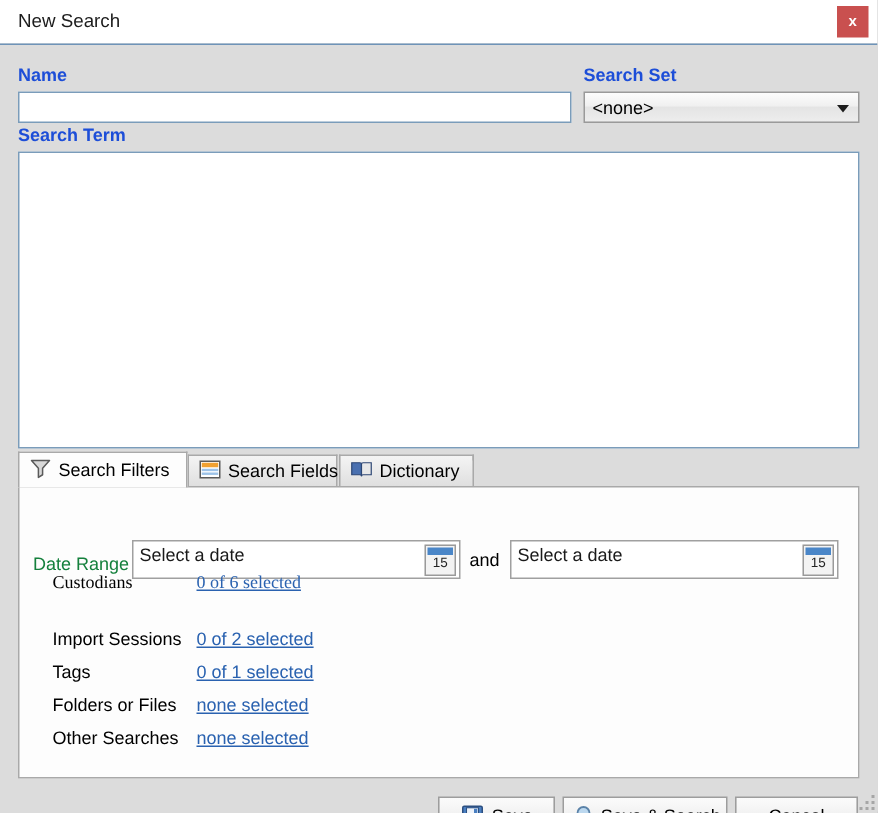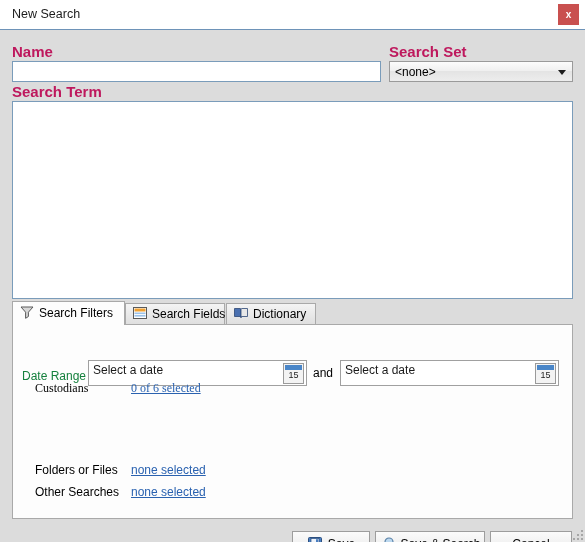--- a/index.html
+++ b/index.html
@@ -76,22 +76,22 @@
     position: absolute;
     left: 0; top: 0;
     width: 585px;
     height: 1px;
     background: #6e93b8;
   }
 
   .field-label {
     position: absolute;
     font-weight: bold;
-    font-size: 15px;
-    color: #be185d;
+    font-size: 12px;
+    color: #1d4ed8;
     white-space: nowrap;
   }
 
   #name-label   { left: 12px;  top: 14px; }
   #searchset-label { left: 389px; top: 14px; text-align: center; }
   #searchterm-label { left: 12px; top: 54px; }
 
   .text-input {
     position: absolute;
     box-sizing: border-box;
@@ -439,20 +439,28 @@
         <span class="date-text">Select a date</span>
         <button class="cal-button">
           <span class="cal-top"></span>
           <span class="cal-num">15</span>
         </button>
       </div>
 
       <div class="filter-row" id="row-custodians">
         <span class="filter-name">Custodians</span>
         <span class="filter-link">0 of 6 selected</span>
+      </div>
+      <div class="filter-row" id="row-import-sessions">
+        <span class="filter-name">Import Sessions</span>
+        <span class="filter-link">0 of 2 selected</span>
+      </div>
+      <div class="filter-row" id="row-tags">
+        <span class="filter-name">Tags</span>
+        <span class="filter-link">0 of 1 selected</span>
       </div>
       <div class="filter-row" id="row-folders-files">
         <span class="filter-name">Folders or Files</span>
         <span class="filter-link">none selected</span>
       </div>
       <div class="filter-row" id="row-other-searches">
         <span class="filter-name">Other Searches</span>
         <span class="filter-link">none selected</span>
       </div>
     </div>

